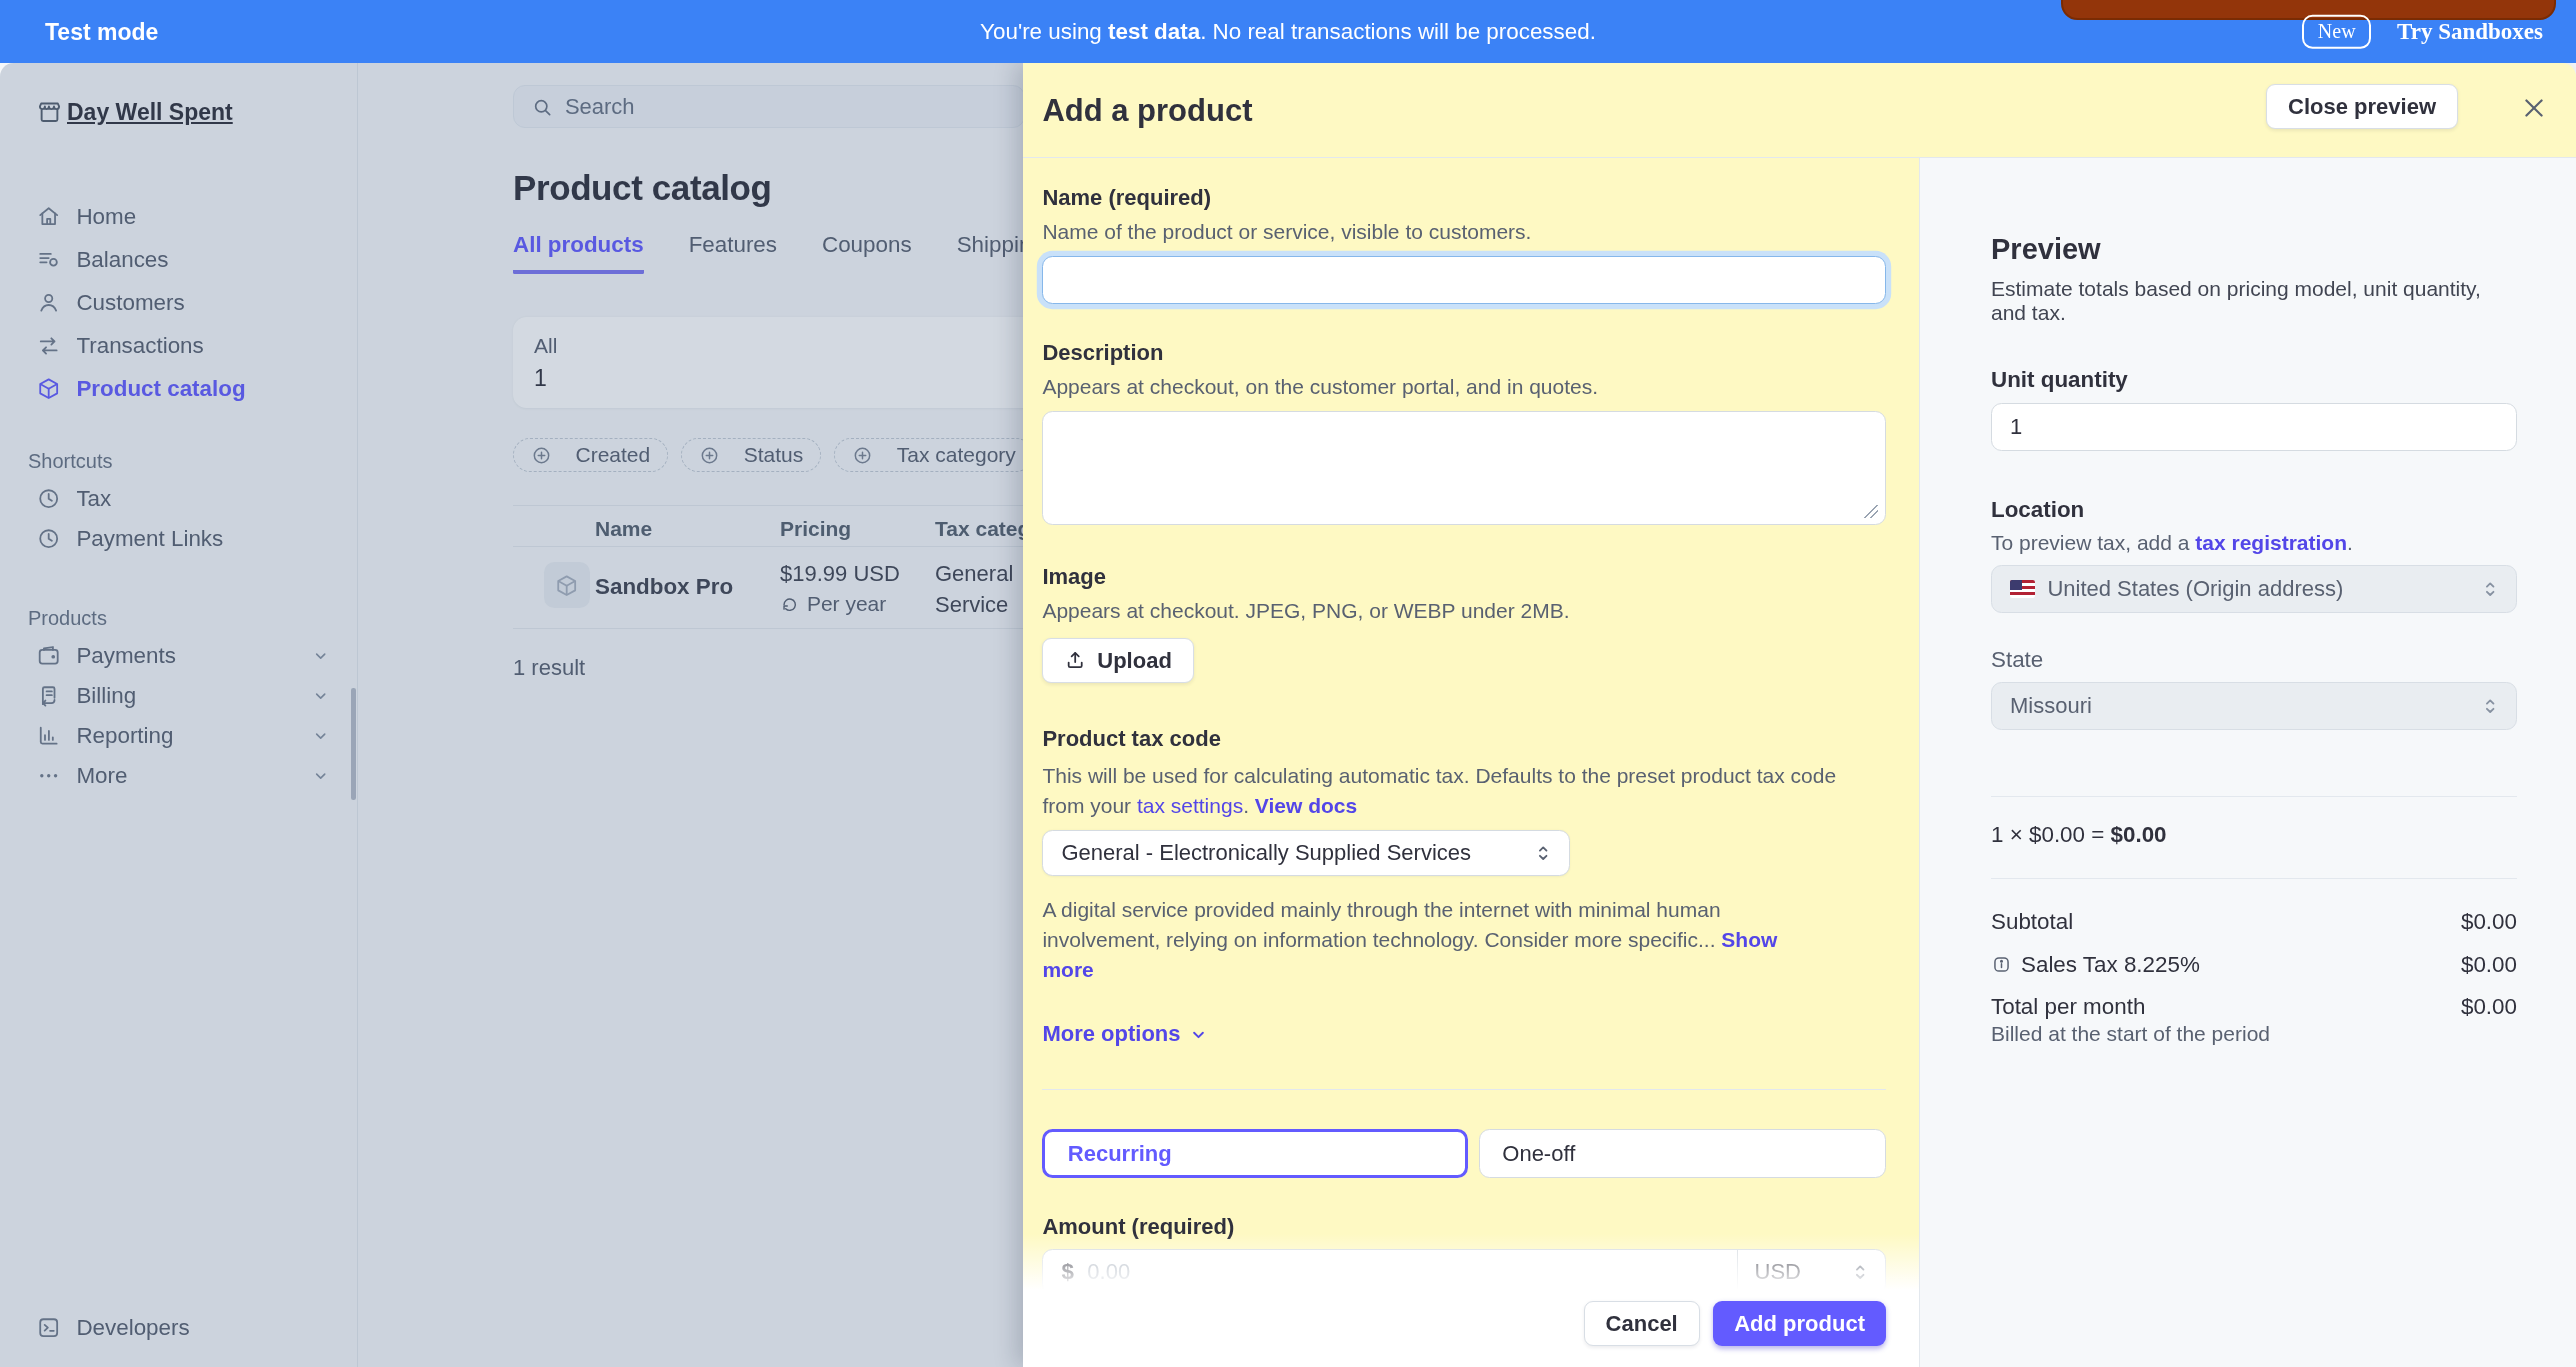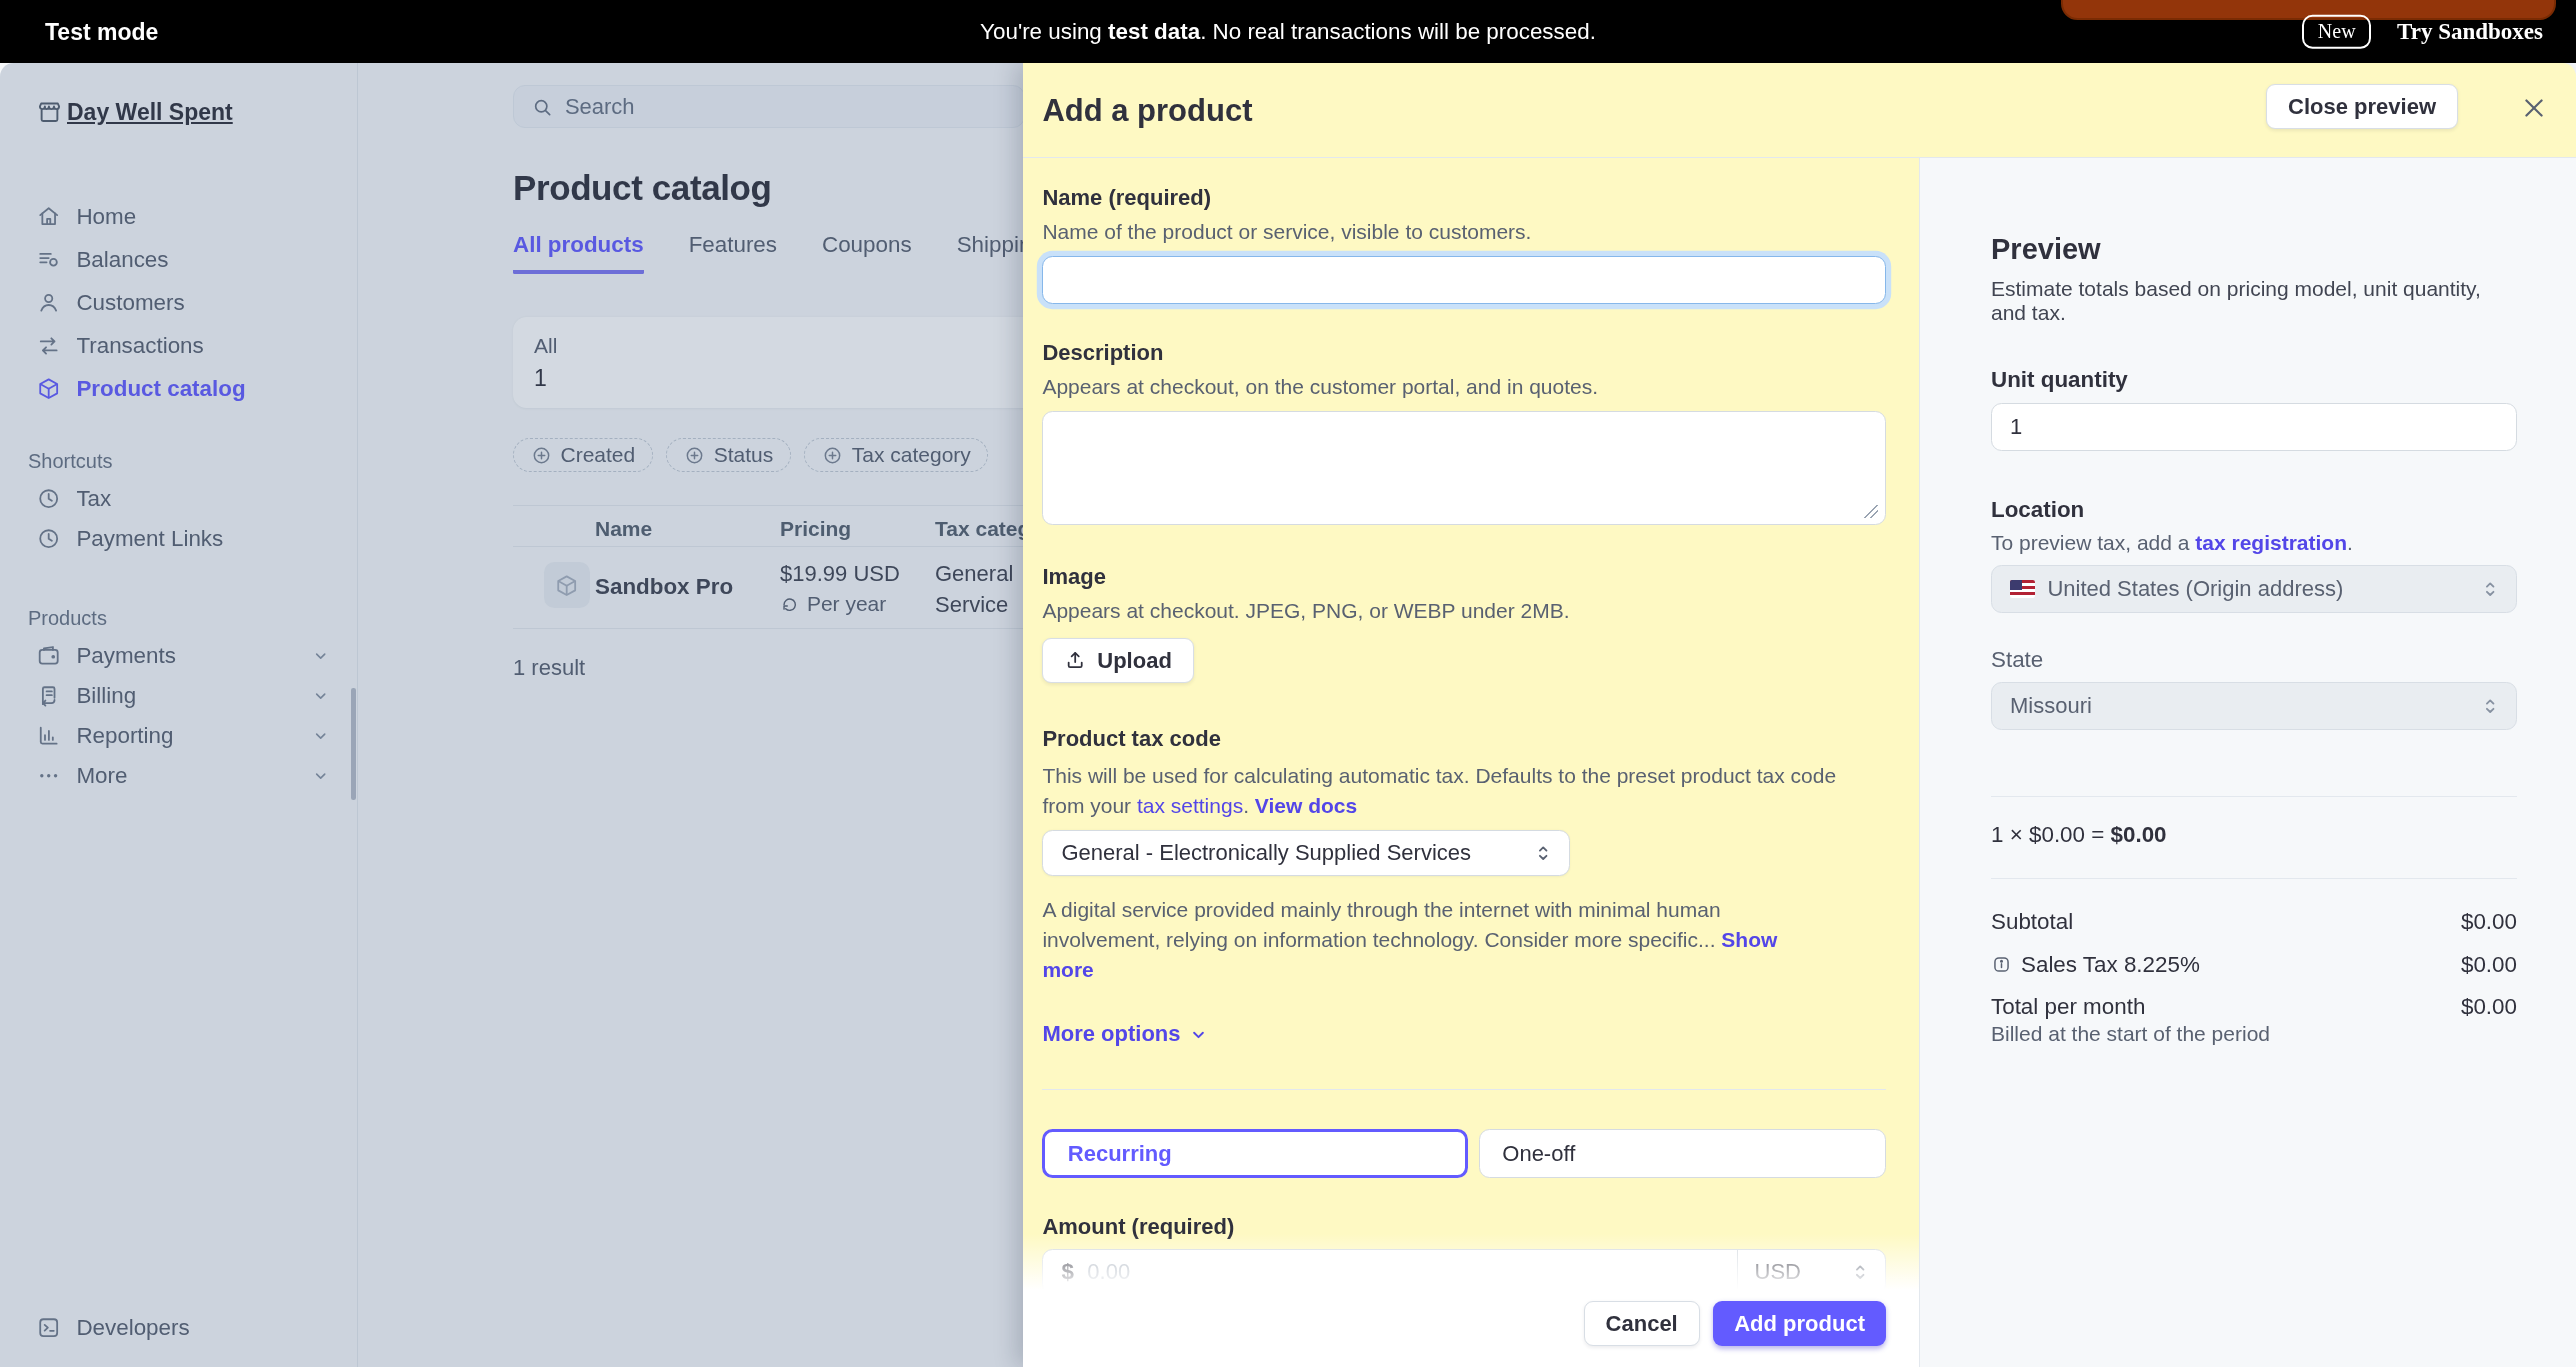--- a/index.html
+++ b/index.html
@@ -6,21 +6,21 @@
   html,body { width:2576px; height:1367px; }
   body {
     position:relative; overflow:hidden;
     font-family:"Liberation Sans", sans-serif;
     background:#f6f8fa; color:#30313d;
   }
   svg { display:block; }
 
   
   .banner { position:absolute; top:0; left:0; right:0; height:63px;
-    background:#000000; color:#fff; z-index:30; }
+    background:#3b82f6; color:#fff; z-index:30; }
   .banner-mode { position:absolute; left:45px; top:50%; transform:translateY(-50%);
     font-size:23px; font-weight:700; }
   .banner-msg { position:absolute; left:50%; top:50%; transform:translate(-50%,-50%);
     font-size:22.4px; white-space:nowrap; }
   .banner-msg b { font-weight:700; }
   .banner-right { position:absolute; right:33px; top:50%; transform:translateY(-50%);
     display:flex; align-items:center; gap:26px;font-family:Liberation Serif, serif; }
   .new-badge { border:2.2px solid #fff; border-radius:10.5px; padding:3.7px 13.5px;
     font-size:20px; color:#fff; }
   .sandboxes { font-size:23px; font-weight:700; }
@@ -56,21 +56,21 @@
     letter-spacing:-0.4px; }
   .tabs { margin-top:24px; display:flex; gap:45px; }
   .tab { font-size:22.4px; color:#596171; font-weight:500; padding-bottom:12px; cursor:pointer; }
   .tab.active { color:#635bff; font-weight:600; border-bottom:4.5px solid #7d76f2;
     border-radius:1.5px; }
   .sum-card { margin-top:43px; width:613px; height:91px; background:#fff;
     border-radius:13.5px; padding:16.5px 21px; box-shadow:0 0.7px 2.2px rgba(20,30,55,.06); }
   .sum-card .c-lbl { font-size:21px; color:#596171; }
   .sum-card .c-val { font-size:23px; color:#30313d; margin-top:7.5px; }
   .filters { margin-top:30px; display:flex; gap:13.5px; }
-  .chip { display:inline-flex; align-items:center; gap:9px; height:34px;
+  .chip { display:inline-flex; align-items:center; gap:24px; height:34px;
     padding:0 16.5px; border:1.5px dashed #c3cbd5; border-radius:747px;
     color:#596171; font-size:21px; }
   .ptable { margin-top:33px; width:942px; position:relative; }
   .tline { border-top:0.7px solid #e4e8ee; }
   .thead { position:relative; height:40px; }
   .thead span { position:absolute; top:10.5px; font-size:21px; font-weight:700; color:#55606f; }
   .trow { position:relative; height:81px; }
   .thumb { position:absolute; left:31px; top:15px; width:46px; height:46px;
     border-radius:10.5px; background:#e9edf2; display:flex; align-items:center;
     justify-content:center; color:#a8b1bf; }

